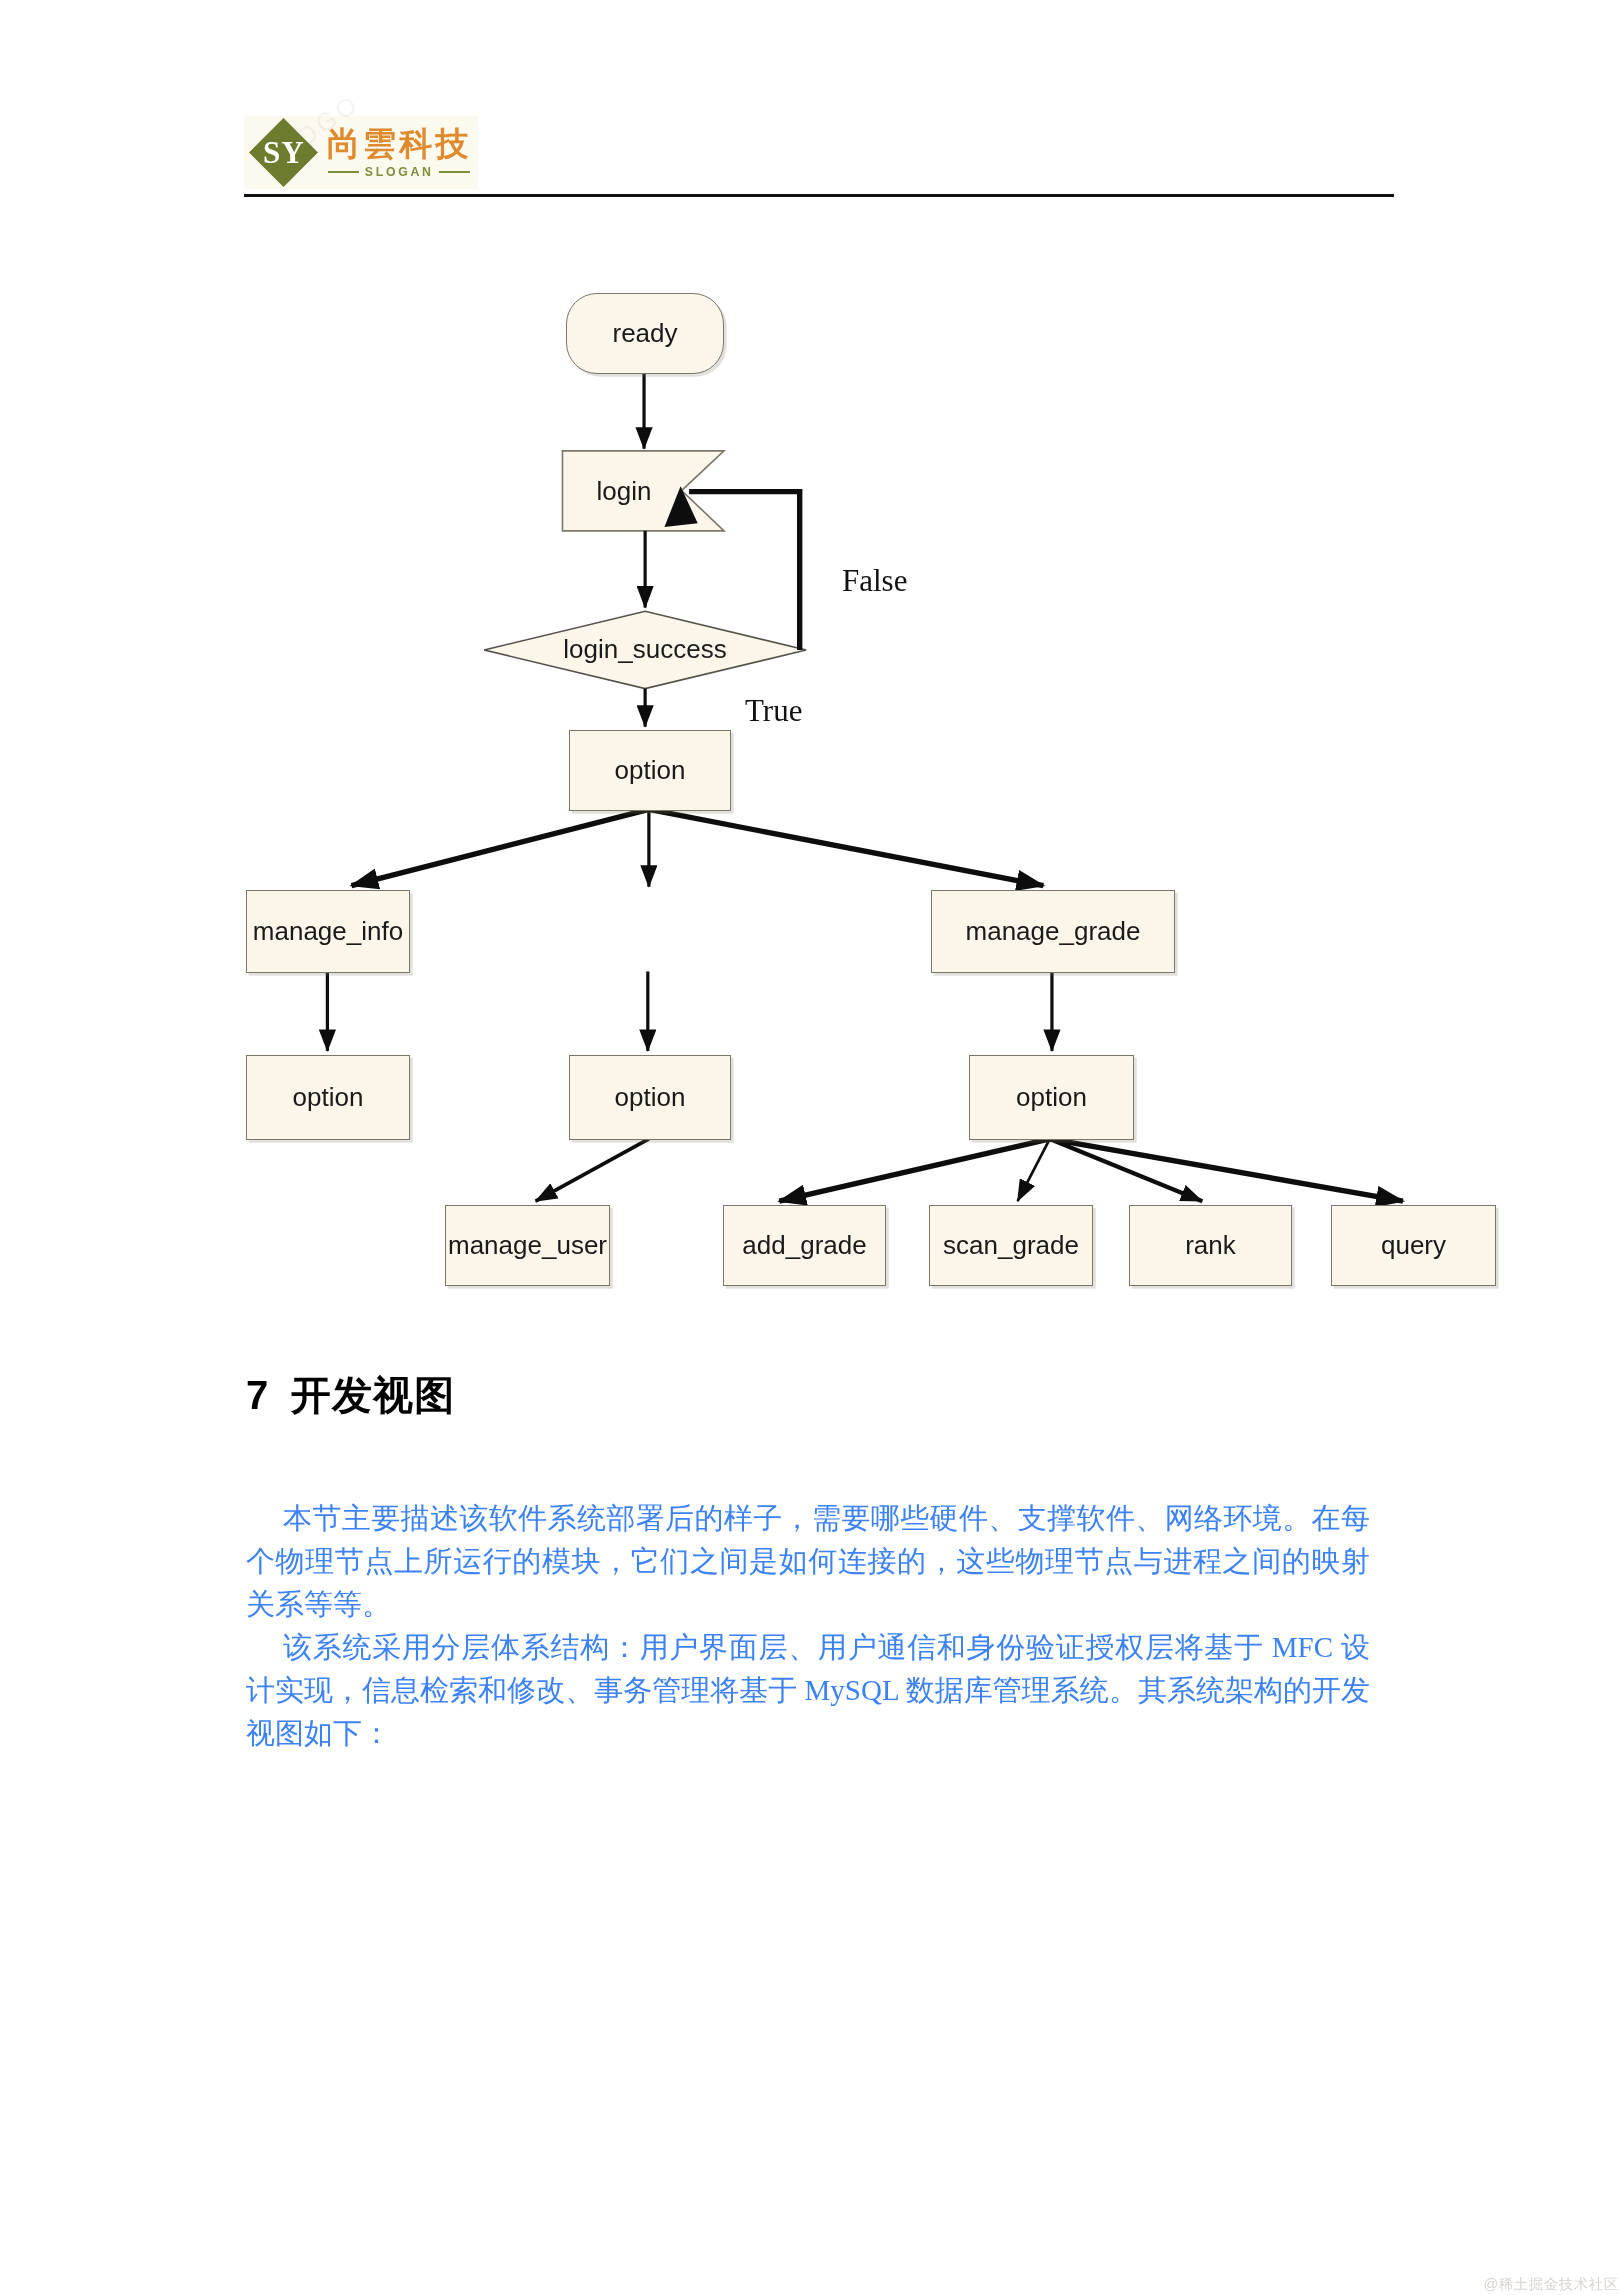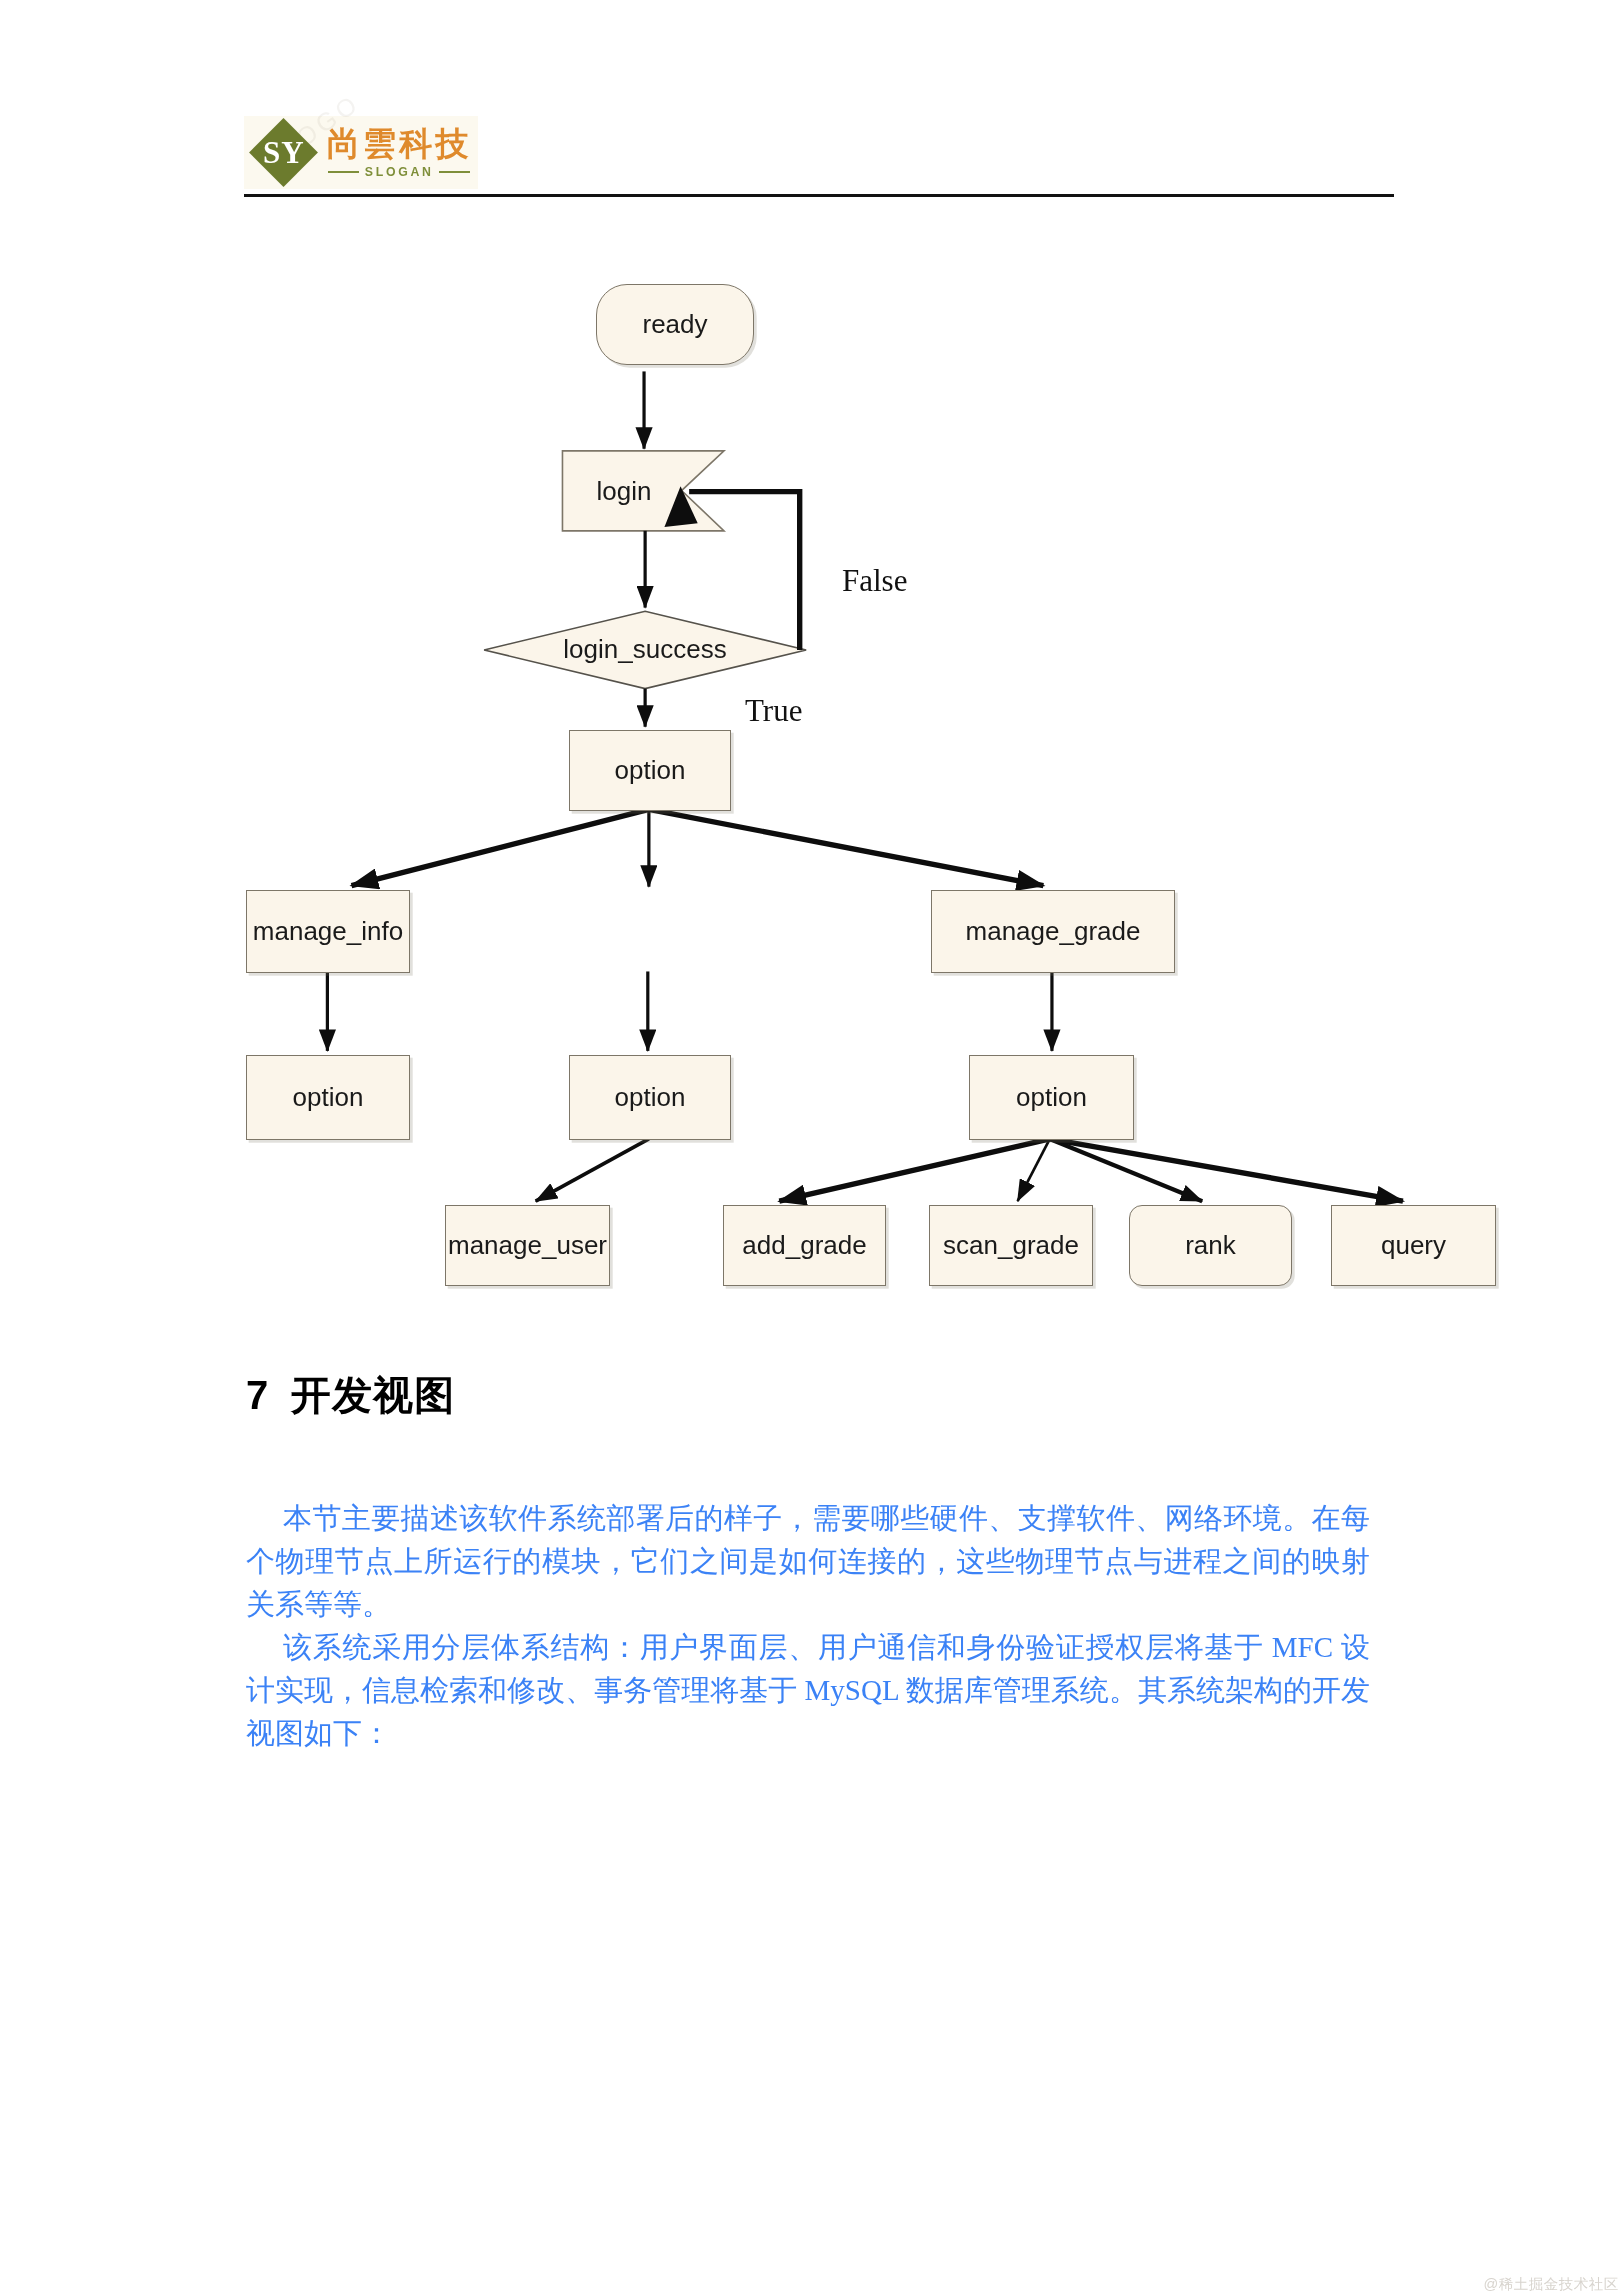--- a/index.html
+++ b/index.html
@@ -100,41 +100,41 @@
     <path d="M1960,1810 V1958" stroke="#0d0d0d" stroke-width="6" fill="none" marker-end="url(#ahS)"></path>
 
     <path d="M1209,2122 L998,2238" stroke="#0d0d0d" stroke-width="7" fill="none" marker-end="url(#ahS)"></path>
 
     <path d="M1956,2122 L1452,2238" stroke="#0d0d0d" stroke-width="10" fill="none" marker-end="url(#ahL)"></path>
     <path d="M1956,2122 L1896,2238" stroke="#0d0d0d" stroke-width="5" fill="none" marker-end="url(#ahS)"></path>
     <path d="M1956,2122 L2240,2238" stroke="#0d0d0d" stroke-width="8" fill="none" marker-end="url(#ahS)"></path>
     <path d="M1956,2122 L2614,2238" stroke="#0d0d0d" stroke-width="10" fill="none" marker-end="url(#ahL)"></path>
   </svg>
 
-  <div class="node node-ready" style="left:566px;top:284px;width:156px;height:79px;margin-left:30px;">ready</div>
+  <div class="node node-ready" style="left:566px;top:293px;width:156px;height:79px;">ready</div>
 
   <div class="shape-label" style="left:563px;top:451px;width:122px;height:80px;">login</div>
   <div class="shape-label" style="left:484px;top:611px;width:322px;height:77px;">login_success</div>
 
   <div class="edge-label" style="left:842px;top:563px;">False</div>
   <div class="edge-label" style="left:745px;top:693px;">True</div>
 
   <div class="node" style="left:569px;top:730px;width:160px;height:79px;">option</div>
 
   <div class="node" style="left:246px;top:890px;width:162px;height:81px;">manage_info</div>
   <div class="node" style="left:931px;top:890px;width:242px;height:81px;">manage_grade</div>
 
   <div class="node" style="left:246px;top:1055px;width:162px;height:83px;">option</div>
   <div class="node" style="left:569px;top:1055px;width:160px;height:83px;">option</div>
   <div class="node" style="left:969px;top:1055px;width:163px;height:83px;">option</div>
 
   <div class="node" style="left:445px;top:1205px;width:163px;height:79px;">manage_user</div>
   <div class="node" style="left:687px;top:1205px;width:161px;height:79px;margin-left:36px;">add_grade</div>
   <div class="node" style="left:929px;top:1205px;width:162px;height:79px;">scan_grade</div>
-  <div class="node" style="left:1129px;top:1205px;width:161px;height:79px;border-radius:13px;">rank</div>
+  <div class="node" style="left:1129px;top:1205px;width:161px;height:79px;">rank</div>
   <div class="node" style="left:1331px;top:1205px;width:163px;height:79px;">query</div>
 
   <div class="h7">
     <span class="num">7</span><span>开发视图</span>
   </div>
 
   <div class="bodytext">
     <p>本节主要描述该软件系统部署后的样子，需要哪些硬件、支撑软件、网络环境。在每个物理节点上所运行的模块，它们之间是如何连接的，这些物理节点与进程之间的映射关系等等。</p>
     <p>该系统采用分层体系结构：用户界面层、用户通信和身份验证授权层将基于 MFC 设计实现，信息检索和修改、事务管理将基于 MySQL 数据库管理系统。其系统架构的开发视图如下：</p>
   </div>

